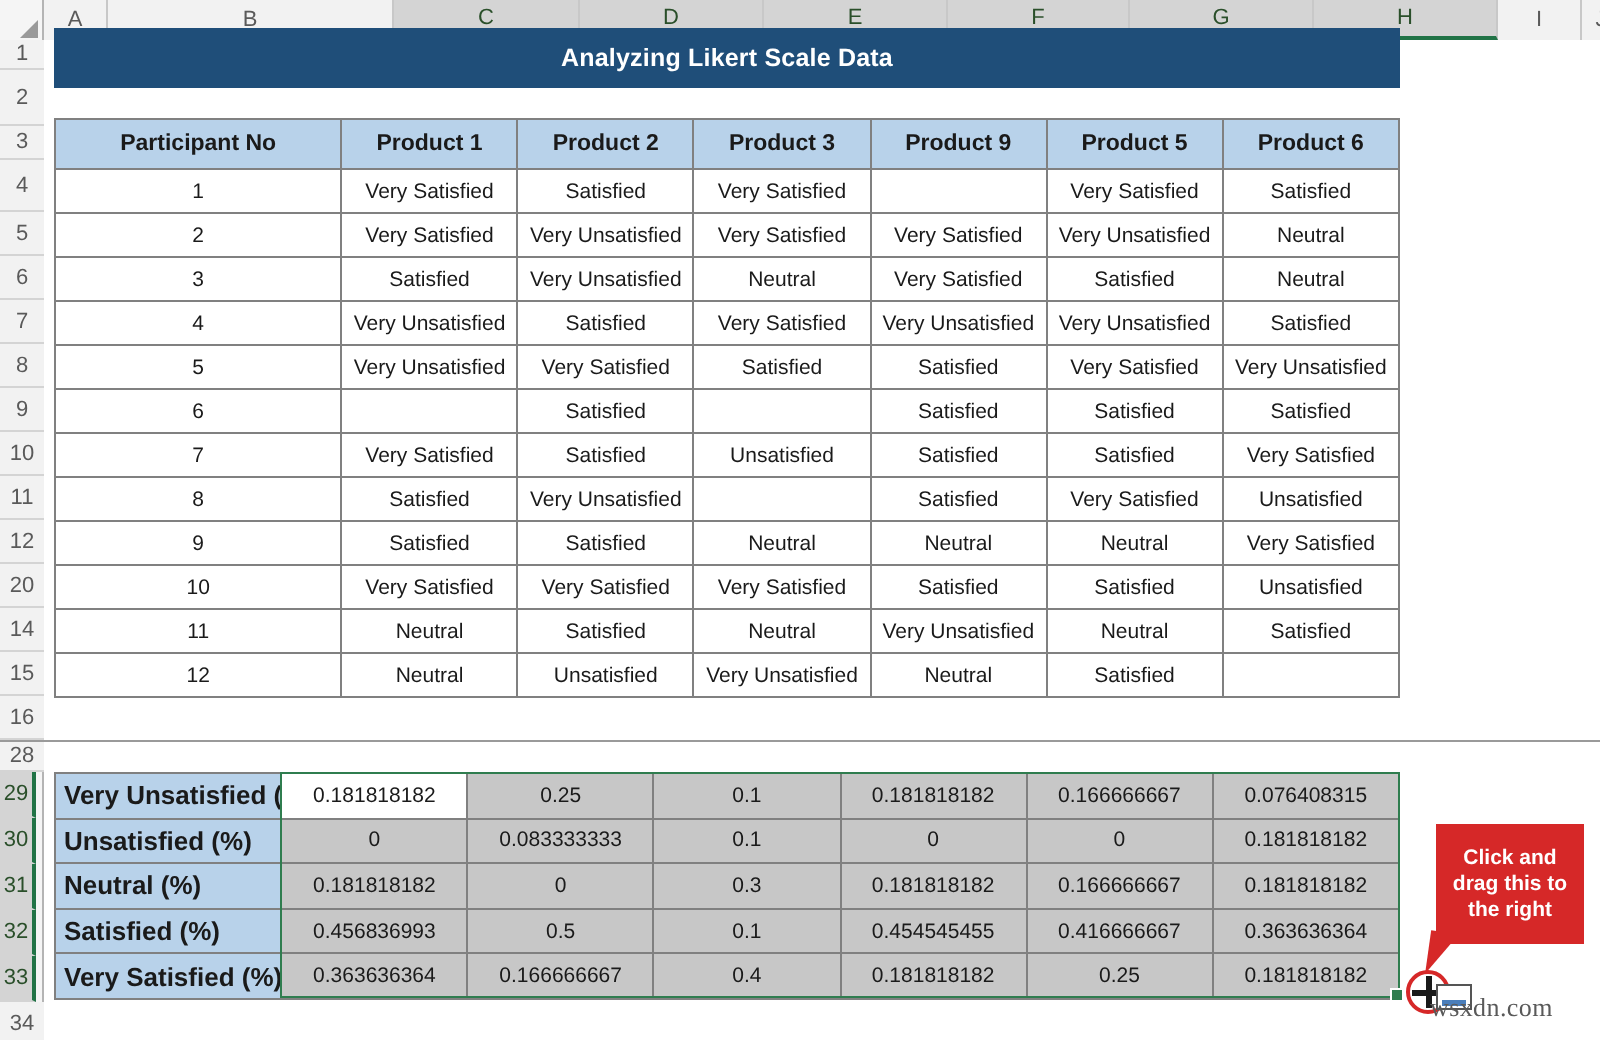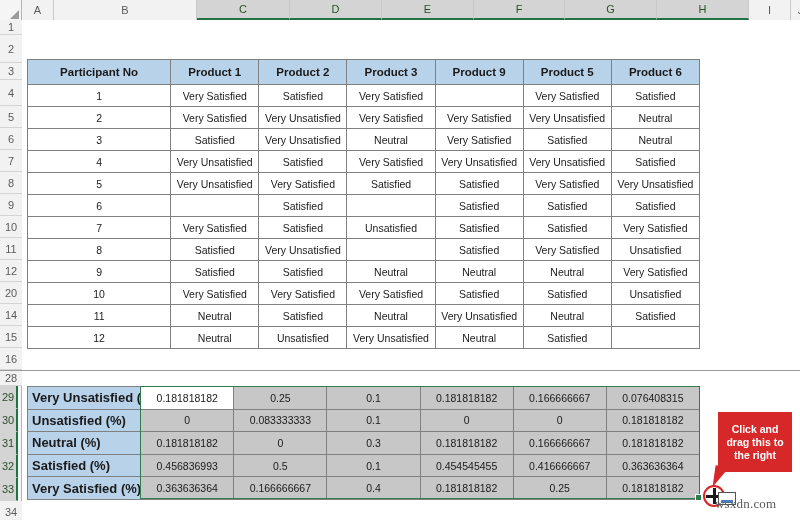--- a/index.html
+++ b/index.html
@@ -311,20 +311,21 @@
         <div class="row-head selected" style="height: 23px;">32</div>
         <div class="row-head selected" style="height: 23px;">33</div>
         <div class="row-head" style="height: 22px;">34</div>
       </div>
   </div>
 
   <div class="grid-body"></div>
 
   <div class="hidden-row-mark"></div>
 
+  <div class="title-banner">Analyzing Likert Scale Data</div>
 
   <table class="main-table">
     <thead>
       <tr id="main-head-row">
           <th style="width: 143px;">Participant No</th>
           <th style="width: 88px;">Product 1</th>
           <th style="width: 88px;">Product 2</th>
           <th style="width: 88px;">Product 3</th>
           <th style="width: 88px;">Product 9</th>
           <th style="width: 88px;">Product 5</th>

